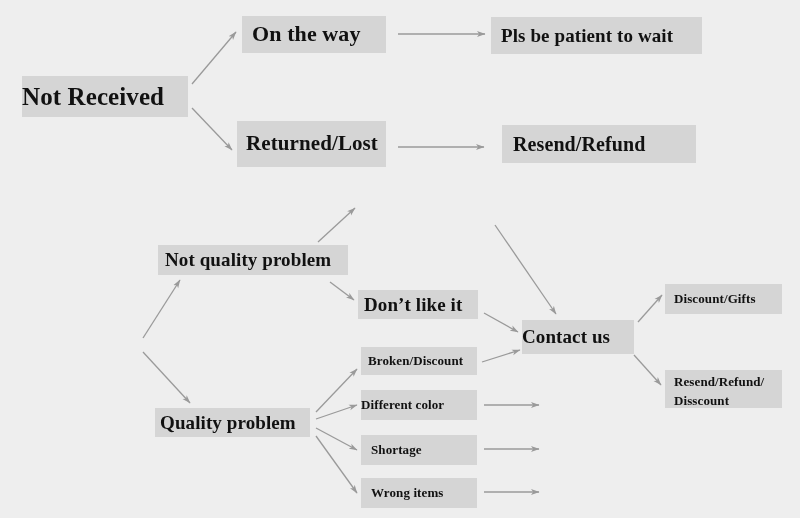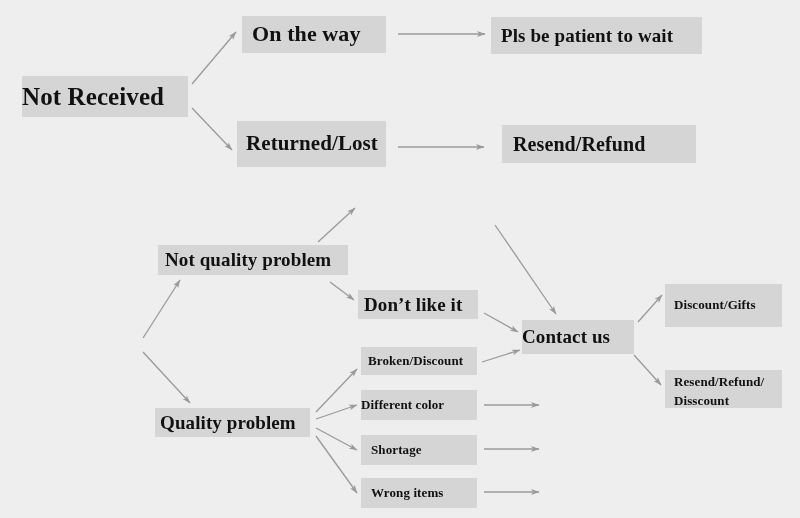--- a/index.html
+++ b/index.html
@@ -95,21 +95,21 @@
   }
   .n-wrongitems {
     left: 361px; top: 478px; width: 116px; height: 30px;
     font-size: 13px; padding-left: 10px;
   }
   .n-contactus {
     left: 522px; top: 320px; width: 112px; height: 34px;
     font-size: 19px; 
   }
   .n-discountgifts {
-    left: 665px; top: 284px; width: 117px; height: 43px;
+    left: 665px; top: 284px; width: 117px; height: 30px;
     font-size: 13px; padding-left: 9px;
   }
   .n-resendrefunddisscount {
     left: 665px; top: 370px; width: 117px; height: 38px;
     font-size: 13px; padding-left: 9px;
     display: block;
     padding-top: 3px;
     line-height: 1.45;
   }
 </style>

